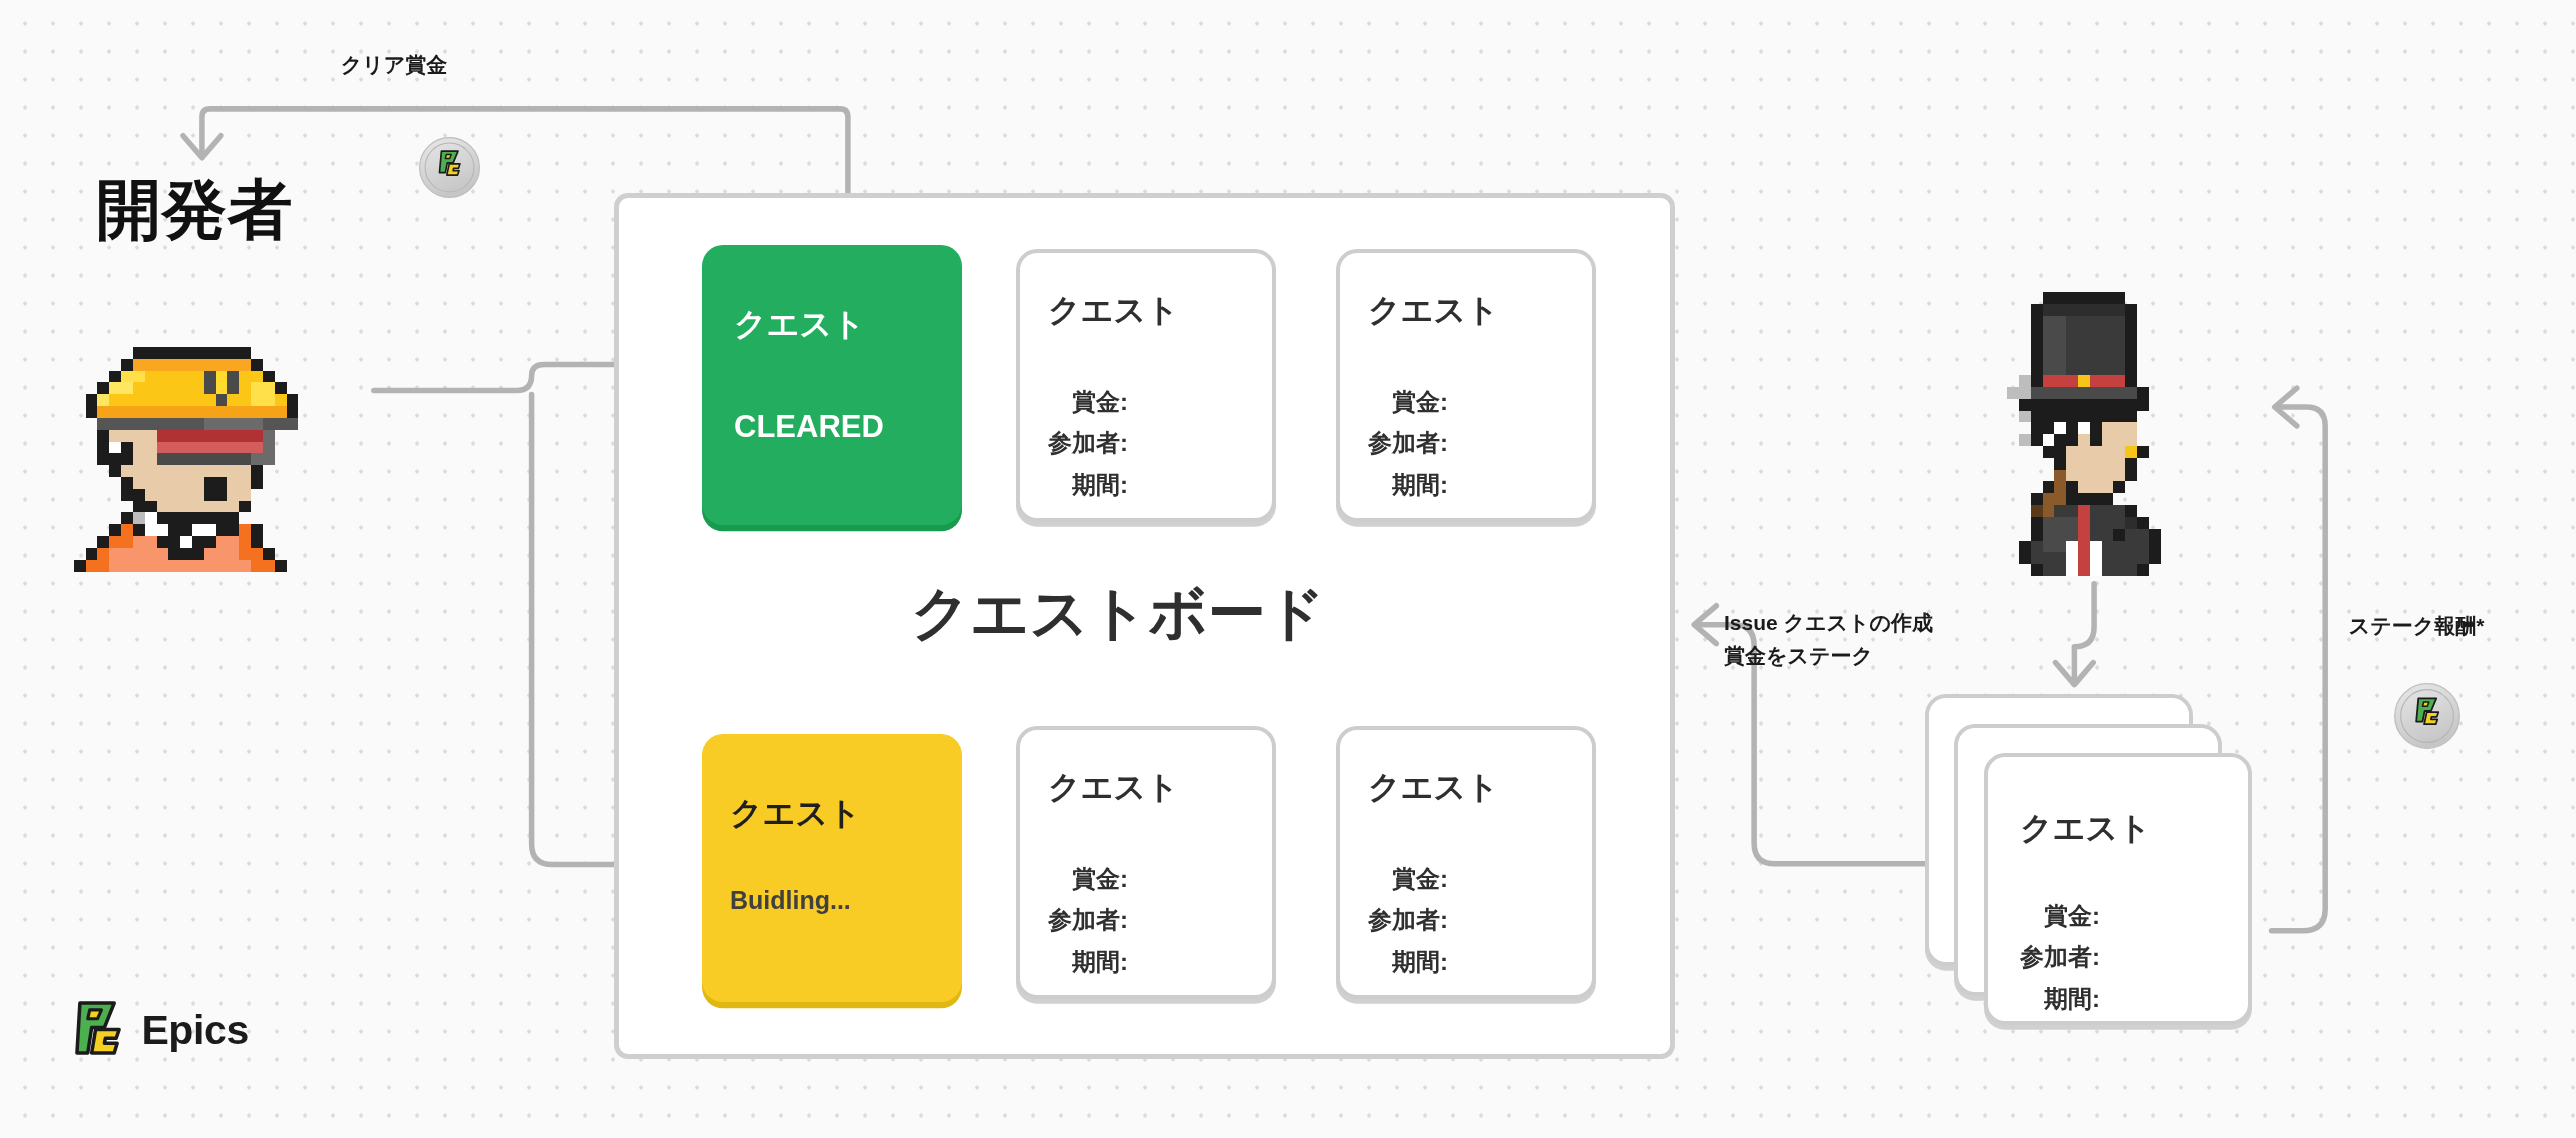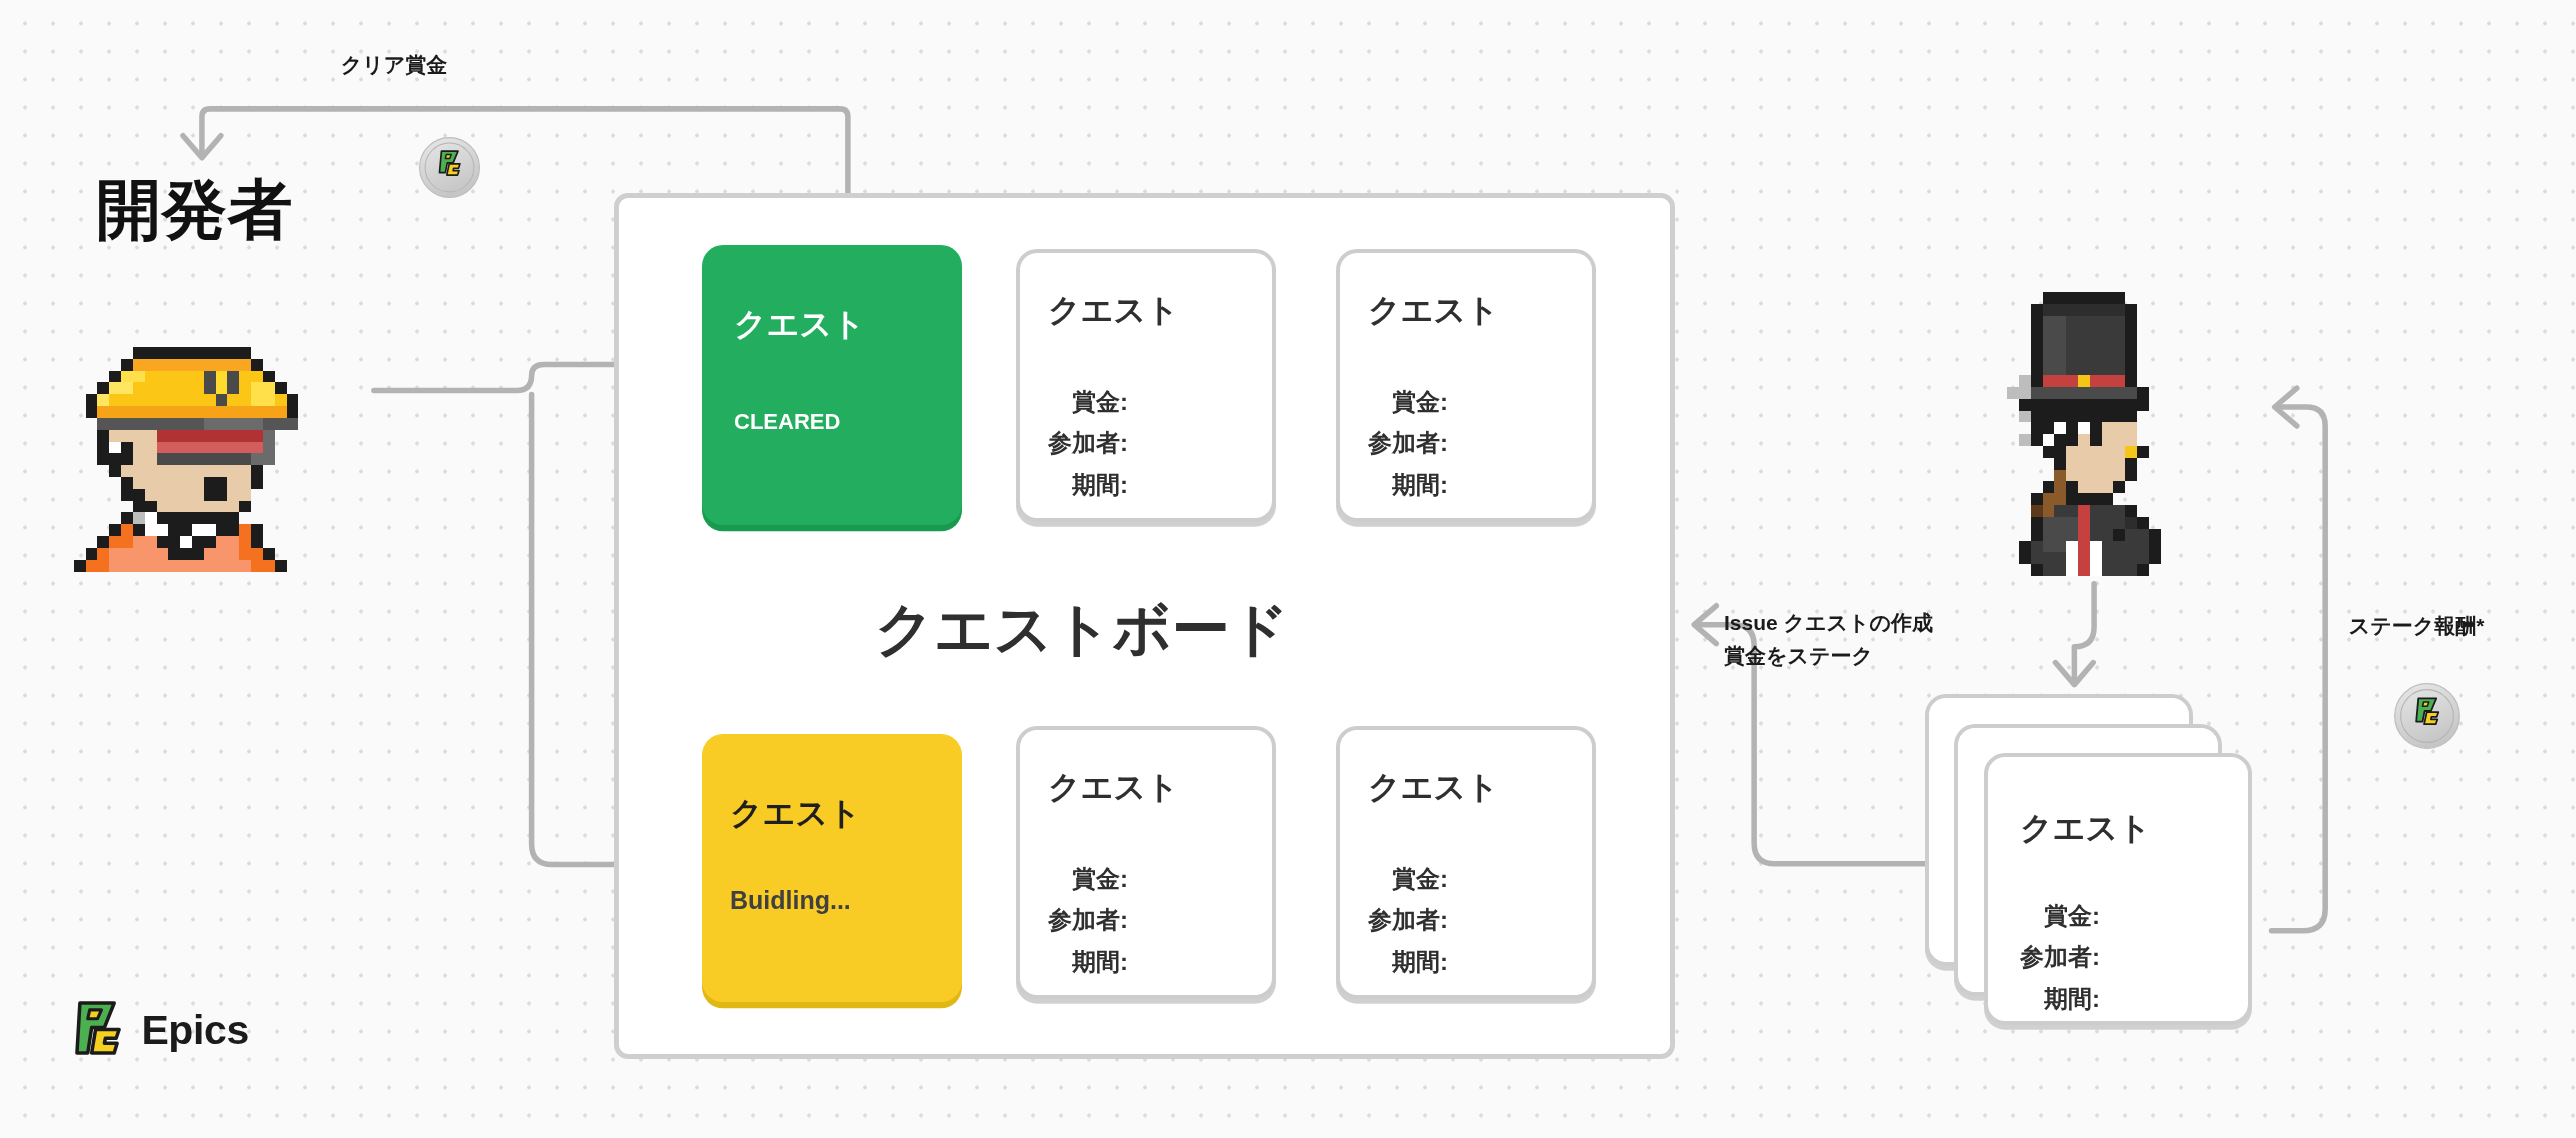--- a/index.html
+++ b/index.html
@@ -58,21 +58,21 @@
   }
   .card-title{
     font-size:32px;font-weight:700;color:#2f2f2f;line-height:1;white-space:nowrap;
   }
   .card-title.on-green{color:#ffffff;}
   .card-title.on-yellow{color:#1f1f1f;}
   .card-meta{
     font-size:24px;font-weight:700;color:#2f2f2f;line-height:1.72;text-align:right;
   }
   .card-status{
-    font-size:22px;font-weight:700;line-height:1;white-space:nowrap;
+    font-size:31px;font-weight:700;line-height:1;white-space:nowrap;
   }
   .card-status.on-green{color:#ffffff;}
   .card-status.small-dark{font-size:25px;font-weight:700;color:#404040;}
   .brand{display:flex;align-items:center;gap:17.4px;}
   .brand-name{
     font-size:41px;font-weight:700;color:#1b1b1b;letter-spacing:-0.4px;line-height:1;
   }
 </style>
 </head>
 <body>
@@ -243,21 +243,21 @@
         <path d="M5,3 L40,3 L30,28 L17,28 L13,54 L2,54 Z" fill="#4caf50" stroke="#1b1b1b" stroke-width="3.6" stroke-linejoin="round"></path>
         <path d="M15,10 L27,10 L23,19 L13,19 Z" fill="#f5d020" stroke="#1b1b1b" stroke-width="3.2" stroke-linejoin="round"></path>
         <path d="M21,30 L45,30 L42,39 L31,39 L30,44 L43,44 L40,54 L17,54 Z" fill="#f5d020" stroke="#1b1b1b" stroke-width="3.6" stroke-linejoin="round"></path>
       </svg>
     </span>
     <span class="brand-name">Epics</span>
   </div>
 
   <div class="abs" id="quest-board"></div>
 
-  <div class="abs board-title" style="left:875px;top:584px;margin-top:16px;">クエストボード</div>
+  <div class="abs board-title" style="left:911px;top:584px;">クエストボード</div>
 
   <div class="abs card card-green" style="left:702px;top:245px;width:260px;height:280px;">
     <div class="abs card-title on-green" style="left:32px;top:63px;">クエスト</div>
     <div class="abs card-status on-green" style="left:32px;top:166px;">CLEARED</div>
   </div>
 
   <div class="abs card card-plain" style="left:1016px;top:249px;width:260px;height:273px;">
     <div class="abs card-title" style="left:28px;top:41px;">クエスト</div>
     <div class="abs card-meta" style="left:28px;top:128px;">
       <div>賞金:</div>

